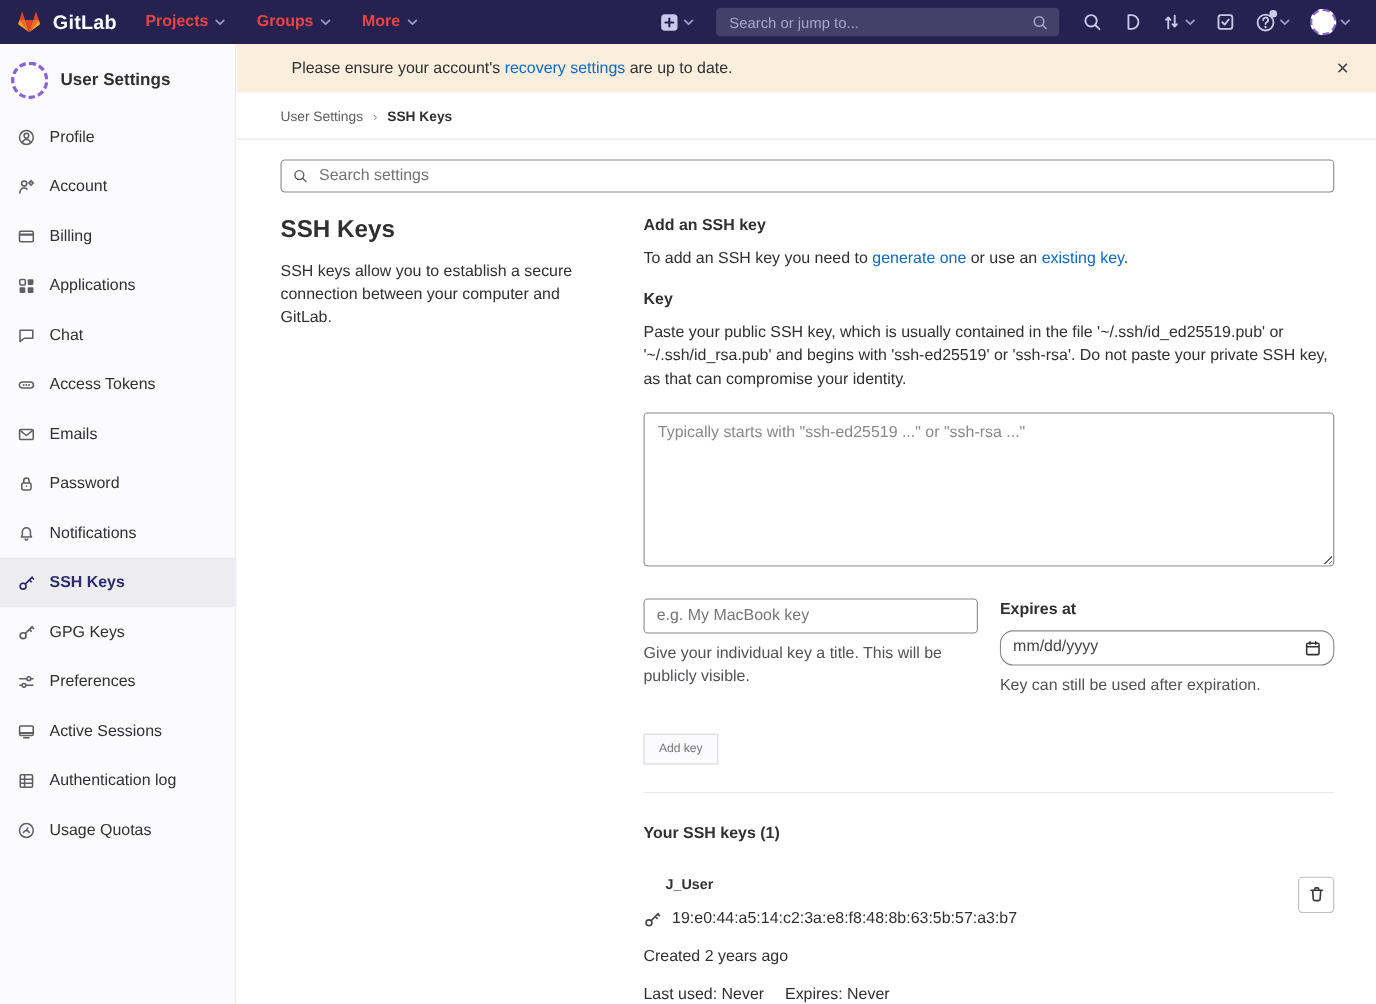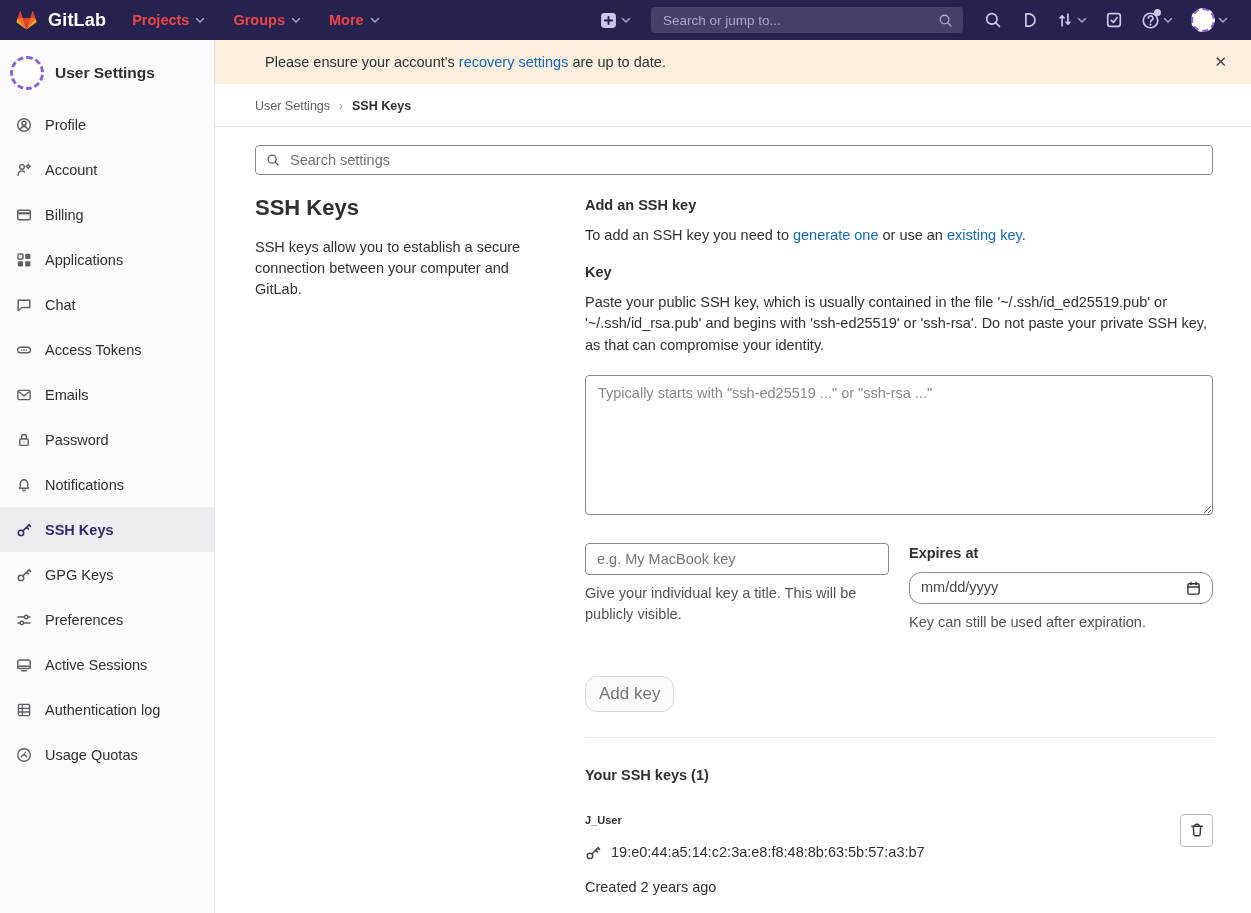--- a/index.html
+++ b/index.html
@@ -104,31 +104,31 @@
   .text-input::placeholder { color:#757575; }
   .date-input {
     height:32px; border:1px solid #89888d; border-radius:12px; background:#fff;
     display:flex; align-items:center; justify-content:space-between;
     padding:0 11px; color:#45444a; cursor:text;
   }
   .field-help { margin-top:8px; color:#535158; line-height:21px; }
   .title-help { width:285px; }
 
   .add-key-btn {
-    margin-top:43px; display:inline-block; padding:7px 13px;
-    background:#fbfafd; border:1px solid #d8d7dc; border-radius:12px;
-    color:#737278; font-size:17px; font-family:inherit; cursor:not-allowed;
+    margin-top:33px; display:inline-block; padding:7px 13px;
+    background:#fbfafd; border:1px solid #d8d7dc; border-radius:0;
+    color:#737278; font-size:11px; font-family:inherit; cursor:not-allowed;
   }
 
   .hr { border:none; border-top:1px solid #e8e8ec; margin:25px 0 0; }
   .keys-heading { font-weight:700; margin-top:27px; }
 
   .key-card { display:flex; margin-top:23px; align-items:flex-start; }
   .key-info { flex:1; }
-  .key-title { font-weight:700; font-size:11px; margin-bottom:11px; }
+  .key-title { font-weight:700; font-size:13px; margin-bottom:11px;margin-left:20px; }
   .key-fp { display:flex; align-items:center; gap:10px; margin-bottom:13px; color:#303030; }
   .key-fp .sb-icon { color:#45444a; }
   .key-created { margin-bottom:13px; }
   .key-meta2 { display:flex; gap:19px; }
   .trash-btn {
     width:33px; height:33px; border:1px solid #bfbfc3; border-radius:4px; background:#fff;
     display:flex; align-items:center; justify-content:center; color:#3a393f; cursor:pointer;
     margin-top:4px;
   }
 </style>

